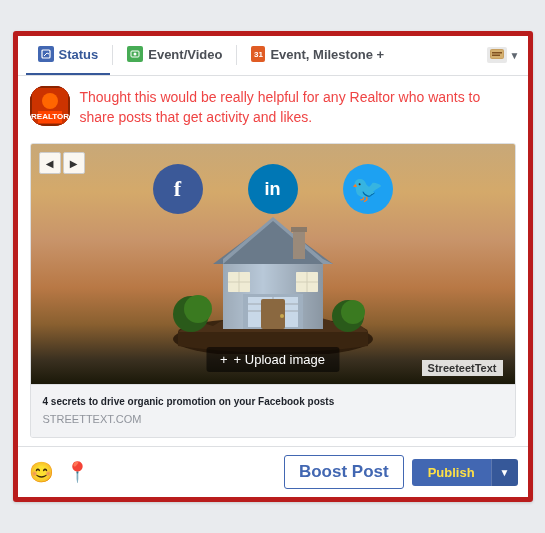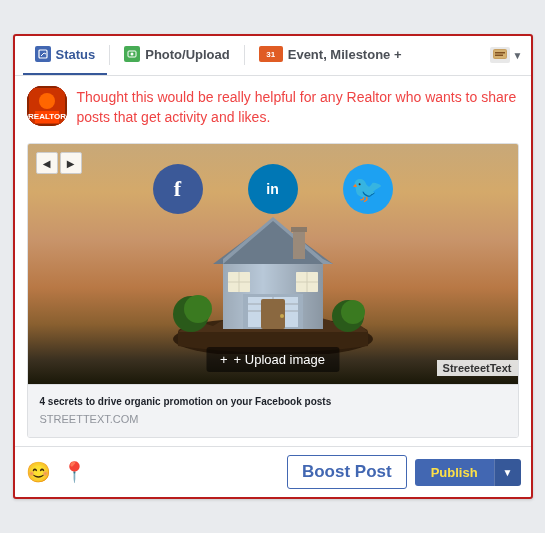--- a/index.html
+++ b/index.html
@@ -8,21 +8,21 @@
       background: #e9ebee;
       display: flex;
       justify-content: center;
       align-items: center;
       width: 545px;
       height: 533px;
       overflow: hidden;
     }
     .composer {
       background: #fff;
-      border: 2px solid #b91c1c;
+      border: 5px solid #b91c1c;
       border-radius: 3px;
       width: 520px;
       box-shadow: 0 1px 3px rgba(0,0,0,0.15);
     }
     
     .tab-bar {
       display: flex;
       align-items: center;
       border-bottom: 1px solid #dddfe2;
       padding: 0 8px;
@@ -199,21 +199,21 @@
       white-space: nowrap;
       z-index: 10;
       display: flex;
       align-items: center;
       gap: 4px;
     }
     
     .watermark {
       position: absolute;
       bottom: 8px;
-      right: 0;
+      right: 12px;
       background: rgba(255,255,255,0.85);
       padding: 2px 6px;
       font-size: 11px;
       color: #333;
       font-weight: bold;
     }
     
     .preview-text {
       padding: 10px 12px 12px;
       background: #f2f3f5;
@@ -310,21 +310,21 @@
       width: 16px;
       height: 16px;
       background: #47ac55;
       border-radius: 2px;
       display: flex;
       align-items: center;
       justify-content: center;
     }
     
     .event-tab-icon {
-      width: 24px;
+      width: 14px;
       height: 16px;
       background: #e05c24;
       border-radius: 2px;
       display: flex;
       align-items: center;
       justify-content: center;
       font-size: 8px;
       color: white;
       font-weight: bold;
     }
@@ -345,21 +345,21 @@
       <span>Status</span>
     </div>
     <div class="tab-divider"></div>
     <div class="tab">
       <div class="photo-tab-icon">
         <svg width="10" height="10" viewBox="0 0 10 10" fill="white">
           <rect x="1" y="2" width="8" height="6" rx="1" fill="none" stroke="white" stroke-width="1"></rect>
           <circle cx="5" cy="5" r="1.5" fill="white"></circle>
         </svg>
       </div>
-      <span>Photo/Upload</span>
+      <span>Event/Video</span>
     </div>
     <div class="tab-divider"></div>
     <div class="tab">
       <div class="event-tab-icon">31</div>
       <span>Event, Milestone +</span>
     </div>
     <div class="tab-more">
       <div class="tab-more-icon">
         <svg width="14" height="12" viewBox="0 0 14 12">
           <rect x="0" y="0" width="14" height="10" rx="2" fill="#c8a060"></rect>
@@ -396,21 +396,21 @@
         <div class="nav-btn">
           <span>◀</span>
         </div>
         <div class="nav-btn">
           <span>▶</span>
         </div>
       </div>
 
       <div class="social-icons-row">
         <div class="social-icon social-fb">f</div>
-        <div class="social-icon social-li" style="font-size:14px; font-weight:700; font-family:Arial,sans-serif;">in</div>
+        <div class="social-icon social-li" style="font-size:18px; font-weight:700; font-family:Arial,sans-serif;">in</div>
         <div class="social-icon social-tw" style="font-size:26px;">🐦</div>
       </div>
 
       <div class="house-container">
         <svg width="280" height="170" viewBox="0 0 280 170">
 
           <ellipse cx="140" cy="155" rx="100" ry="18" fill="#2a1a0a" opacity="0.9"></ellipse>
           <ellipse cx="140" cy="148" rx="95" ry="14" fill="#3a2510"></ellipse>
 
           <path d="M45 148 Q60 135 80 142 Q100 128 120 138 Q140 130 160 140 Q180 128 200 138 Q220 132 235 148" fill="#4a3018" stroke="none"></path>

